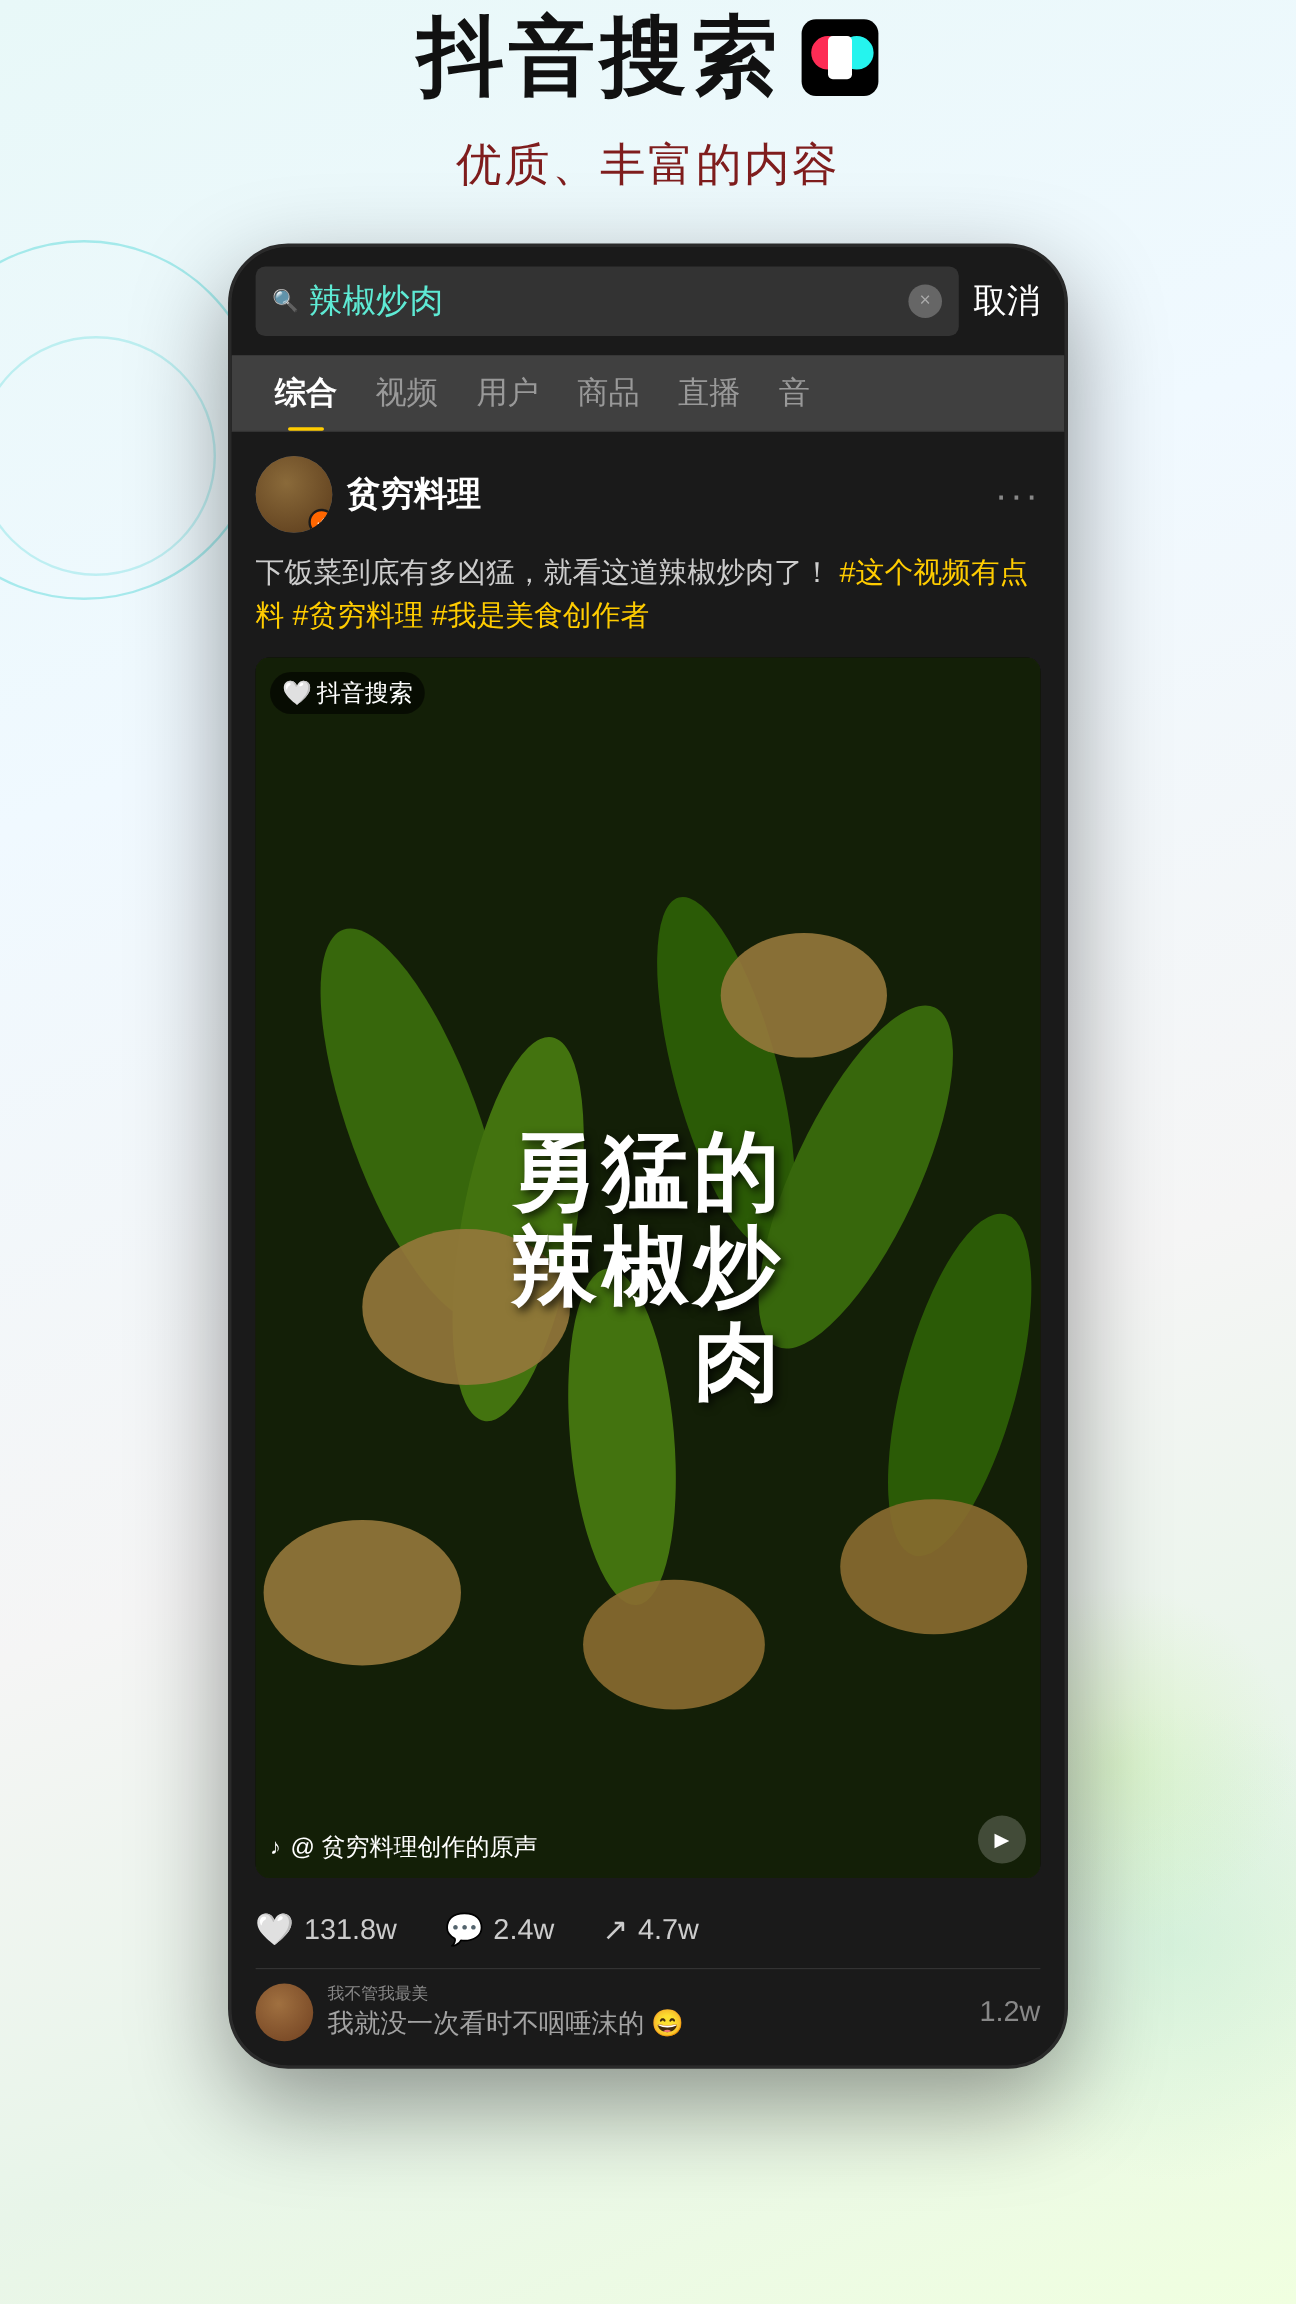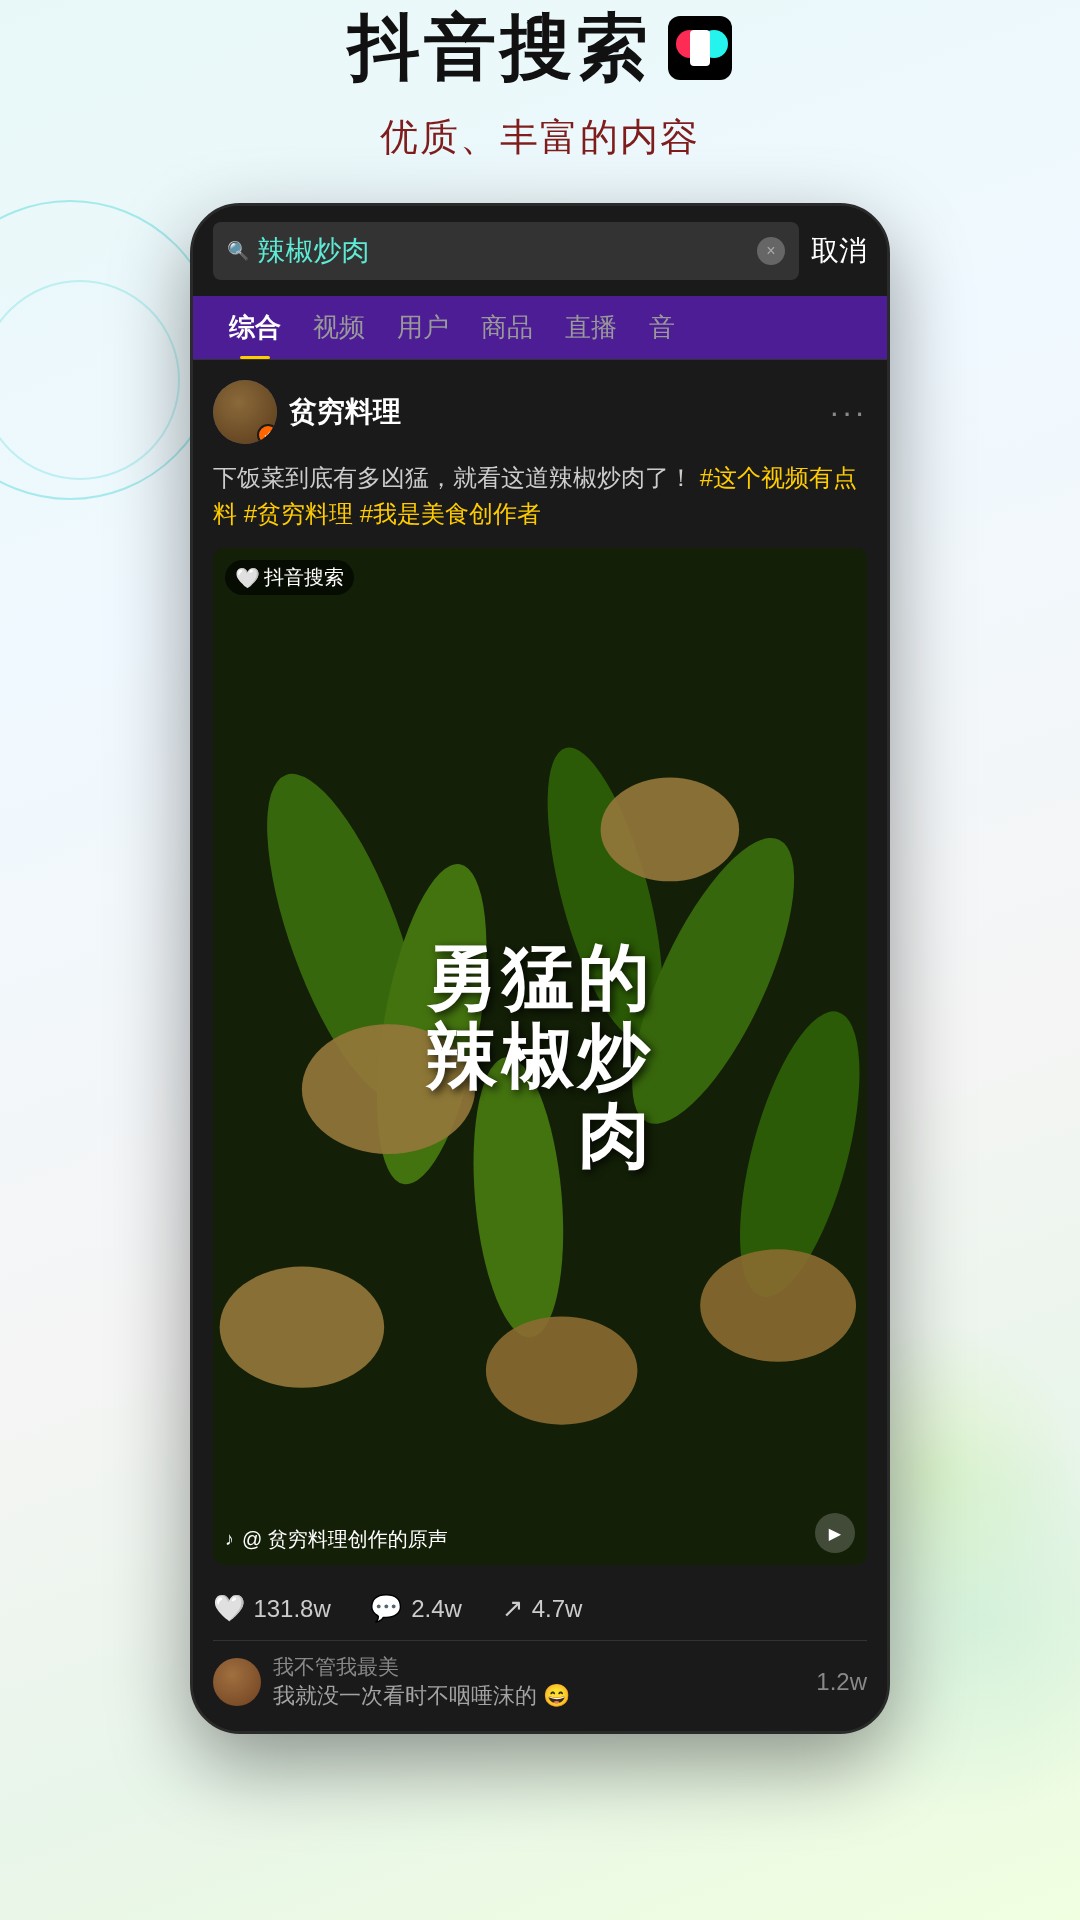--- a/index.html
+++ b/index.html
@@ -155,21 +155,21 @@
     }
     .search-cancel {
       color: #fff;
       font-size: 28px;
       white-space: nowrap;
     }
 
     
     .tabs-row {
       display: flex;
-      background: #4c1d95;
+      background: #404040;
       padding: 0 20px;
       border-bottom: 1px solid #333;
     }
     .tab {
       padding: 14px 16px;
       color: #999;
       font-size: 26px;
       position: relative;
     }
     .tab.active {
@@ -359,21 +359,21 @@
       width: 48px; height: 48px;
       border-radius: 50%;
       background: radial-gradient(circle at 40% 35%, #a07040, #704020);
       flex-shrink: 0;
     }
     .comment-texts {
       flex: 1;
     }
     .comment-user {
       color: #888;
-      font-size: 21px;
+      font-size: 14px;
     }
     .comment-content {
       color: #a3a3a3;
       font-size: 22px;
     }
     .comment-likes {
       color: #888;
       font-size: 24px;
     }
   </style>

